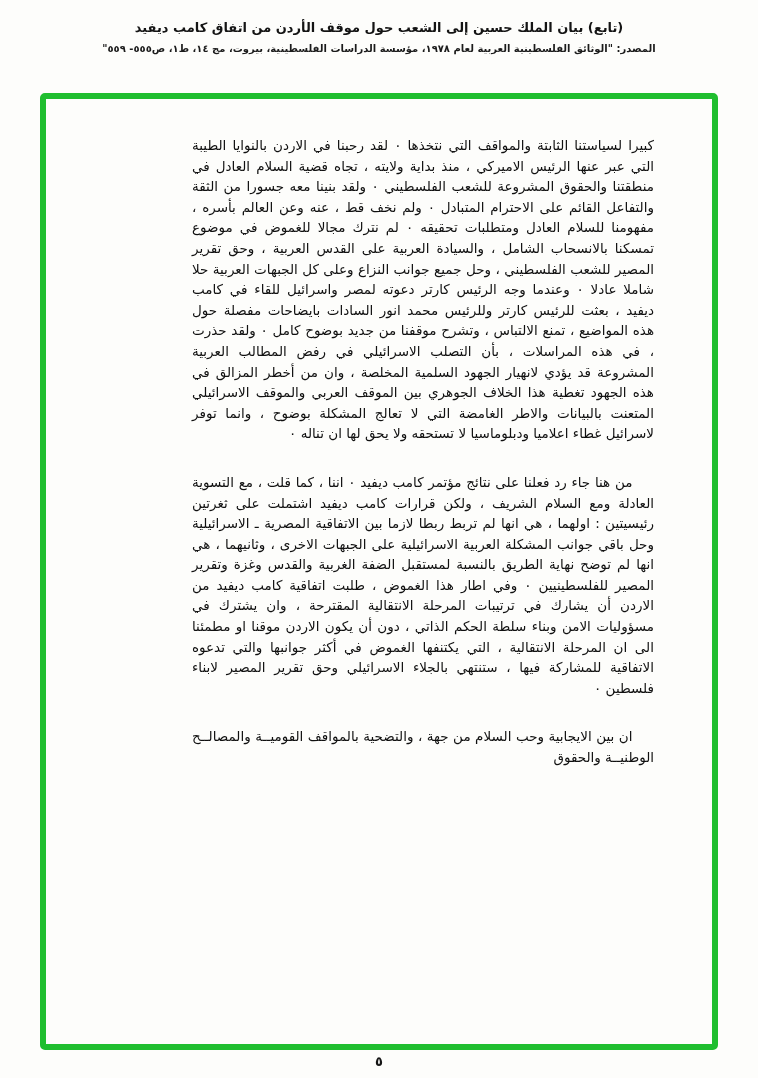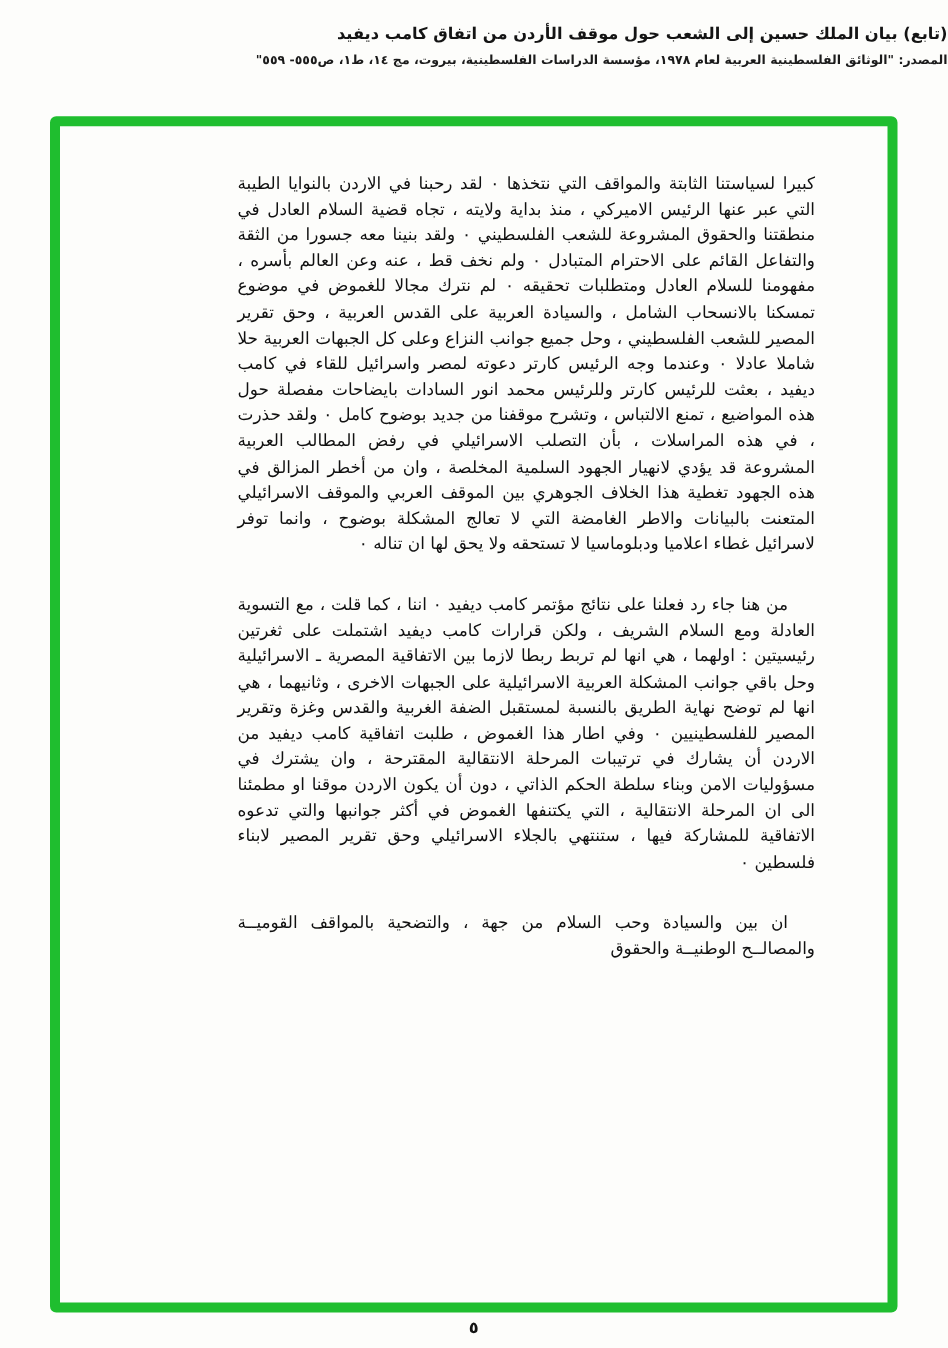--- a/index.html
+++ b/index.html
@@ -13,41 +13,41 @@
     background: #fdfdfb;
     font-family: "DejaVu Sans", sans-serif;
     color: #141414;
     overflow: hidden;
   }
   .page-header {
     position: absolute;
     top: 20px;
     left: 0;
     right: 0;
-    text-align: right;
+    text-align: center;
     direction: rtl;
   }
   .header-title {
     font-size: 13px;
     font-weight: bold;
     letter-spacing: 0.2px;
   }
   .header-source {
     font-size: 10px;
     font-weight: bold;
     margin-top: 8px;
     color: #1b1b1b;
   }
   .highlight-box {
     position: absolute;
     top: 93px;
     left: 40px;
     width: 678px;
     height: 957px;
-    border: 8px solid #b91c1c;
+    border: 6px solid #b91c1c;
     border-radius: 5px;
     box-sizing: border-box;
   }
   .text-column {
     position: absolute;
     top: 36px;
     right: 58px;
     width: 462px;
     direction: rtl;
     text-align: justify;
@@ -81,19 +81,19 @@
 
 <div class="page-header">
   <div class="header-title">(تابع)  بيان الملك حسين إلى الشعب حول موقف الأردن من اتفاق كامب ديفيد</div>
   <div class="header-source">المصدر: "الوثائق الفلسطينية العربية لعام ١٩٧٨، مؤسسة الدراسات الفلسطينية، بيروت، مج ١٤، ط١، ص٥٥٥- ٥٥٩"</div>
 </div>
 
 <div class="highlight-box" style="border-color: rgb(31, 190, 47);">
   <div class="text-column">
     <p>كبيرا لسياستنا الثابتة والمواقف التي نتخذها ٠ لقد رحبنا في الاردن بالنوايا الطيبة التي عبر عنها الرئيس الاميركي ، منذ بداية ولايته ، تجاه قضية السلام العادل في منطقتنا والحقوق المشروعة للشعب الفلسطيني ٠ ولقد بنينا معه جسورا من الثقة والتفاعل القائم على الاحترام المتبادل ٠ ولم نخف قط ، عنه وعن العالم بأسره ، مفهومنا للسلام العادل ومتطلبات تحقيقه ٠ لم نترك مجالا للغموض في موضوع تمسكنا بالانسحاب الشامل ، والسيادة العربية على القدس العربية ، وحق تقرير المصير للشعب الفلسطيني ، وحل جميع جوانب النزاع وعلى كل الجبهات العربية حلا شاملا عادلا ٠ وعندما وجه الرئيس كارتر دعوته لمصر واسرائيل للقاء في كامب ديفيد ، بعثت للرئيس كارتر وللرئيس محمد انور السادات بايضاحات مفصلة حول هذه المواضيع ، تمنع الالتباس ، وتشرح موقفنا من جديد بوضوح كامل ٠ ولقد حذرت ، في هذه المراسلات ، بأن التصلب الاسرائيلي في رفض المطالب العربية المشروعة قد يؤدي لانهيار الجهود السلمية المخلصة ، وان من أخطر المزالق في هذه الجهود تغطية هذا الخلاف الجوهري بين الموقف العربي والموقف الاسرائيلي المتعنت بالبيانات والاطر الغامضة التي لا تعالج المشكلة بوضوح ، وانما توفر لاسرائيل غطاء اعلاميا ودبلوماسيا لا تستحقه ولا يحق لها ان تناله ٠</p>
     <p class="indent">من هنا جاء رد فعلنا على نتائج مؤتمر كامب ديفيد ٠ اننا ، كما قلت ، مع التسوية العادلة ومع السلام الشريف ، ولكن قرارات كامب ديفيد اشتملت على ثغرتين رئيسيتين : اولهما ، هي انها لم تربط ربطا لازما بين الاتفاقية المصرية ـ الاسرائيلية وحل باقي جوانب المشكلة العربية الاسرائيلية على الجبهات الاخرى ، وثانيهما ، هي انها لم توضح نهاية الطريق بالنسبة لمستقبل الضفة الغربية والقدس وغزة وتقرير المصير للفلسطينيين ٠ وفي اطار هذا الغموض ، طلبت اتفاقية كامب ديفيد من الاردن أن يشارك في ترتيبات المرحلة الانتقالية المقترحة ، وان يشترك في مسؤوليات الامن وبناء سلطة الحكم الذاتي ، دون أن يكون الاردن موقنا او مطمئنا الى ان المرحلة الانتقالية ، التي يكتنفها الغموض في أكثر جوانبها والتي تدعوه الاتفاقية للمشاركة فيها ، ستنتهي بالجلاء الاسرائيلي وحق تقرير المصير لابناء فلسطين ٠</p>
-    <p class="indent">ان بين والسيادة وحب السلام من جهة ، والتضحية بالمواقف القوميــة والمصالــح الوطنيــة والحقوق</p>
+    <p class="indent">ان بين الايجابية وحب السلام من جهة ، والتضحية بالمواقف القوميــة والمصالــح الوطنيــة والحقوق</p>
   </div>
 </div>
 
 <div class="page-footer">
   <span class="page-number">٥</span>
 </div>
 
 </body></html>

